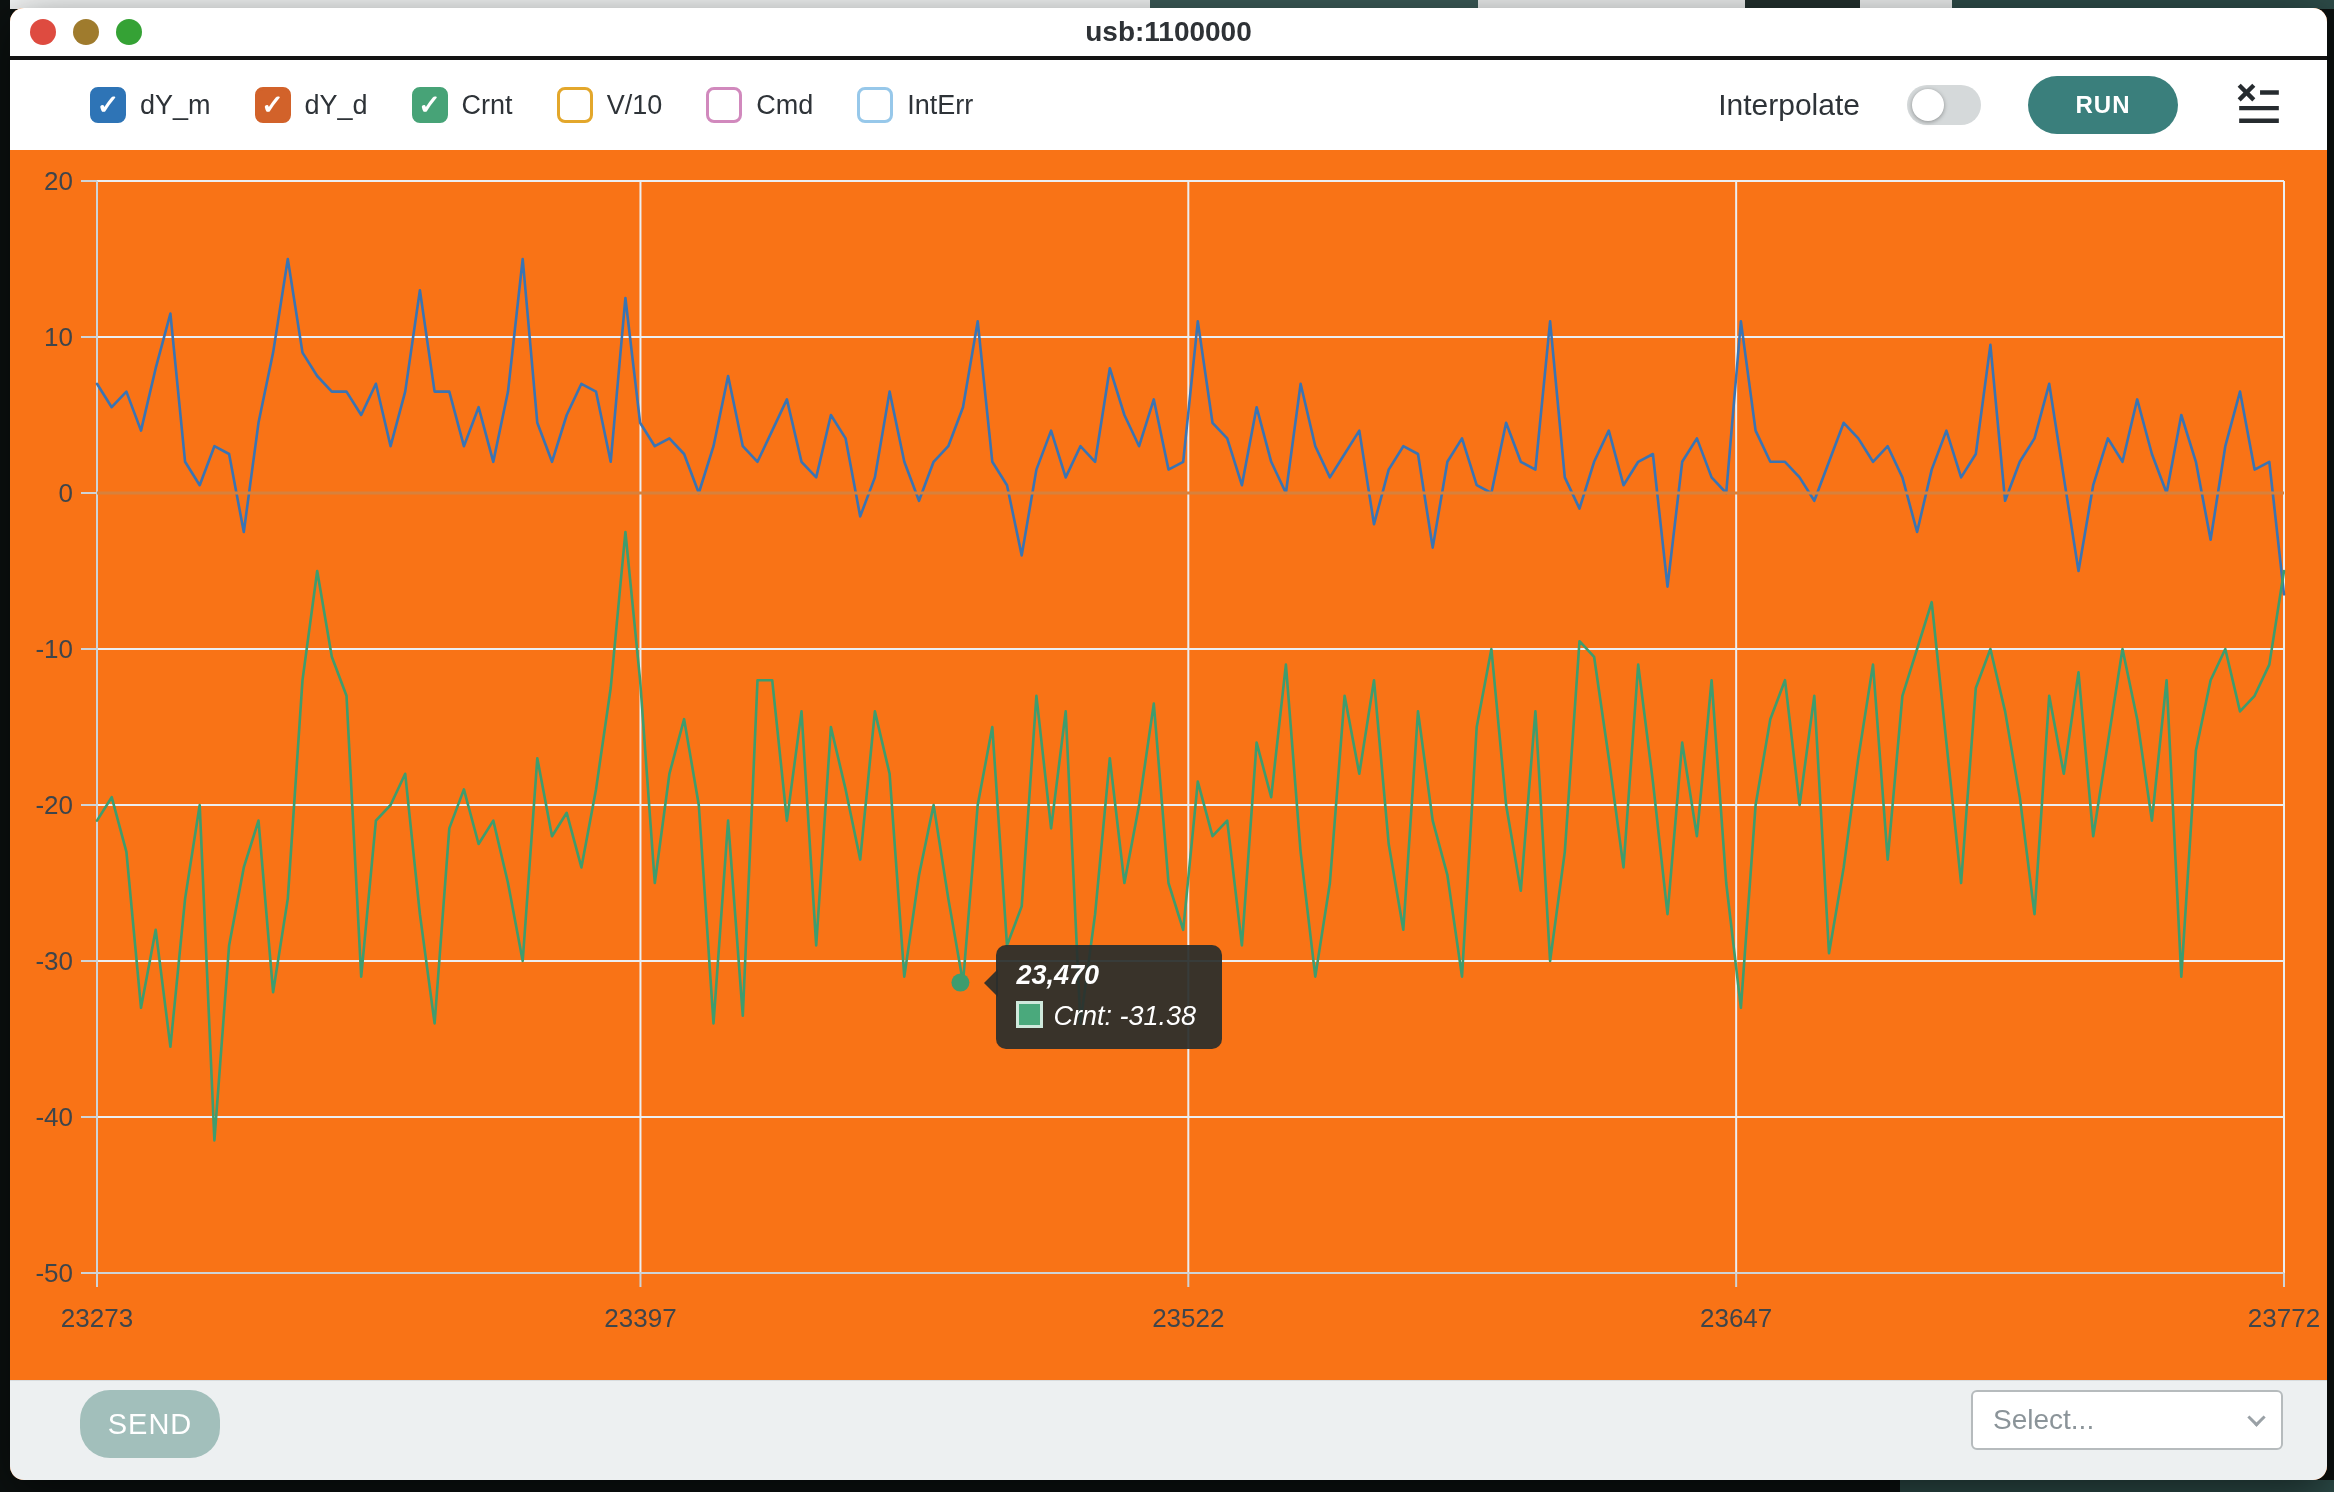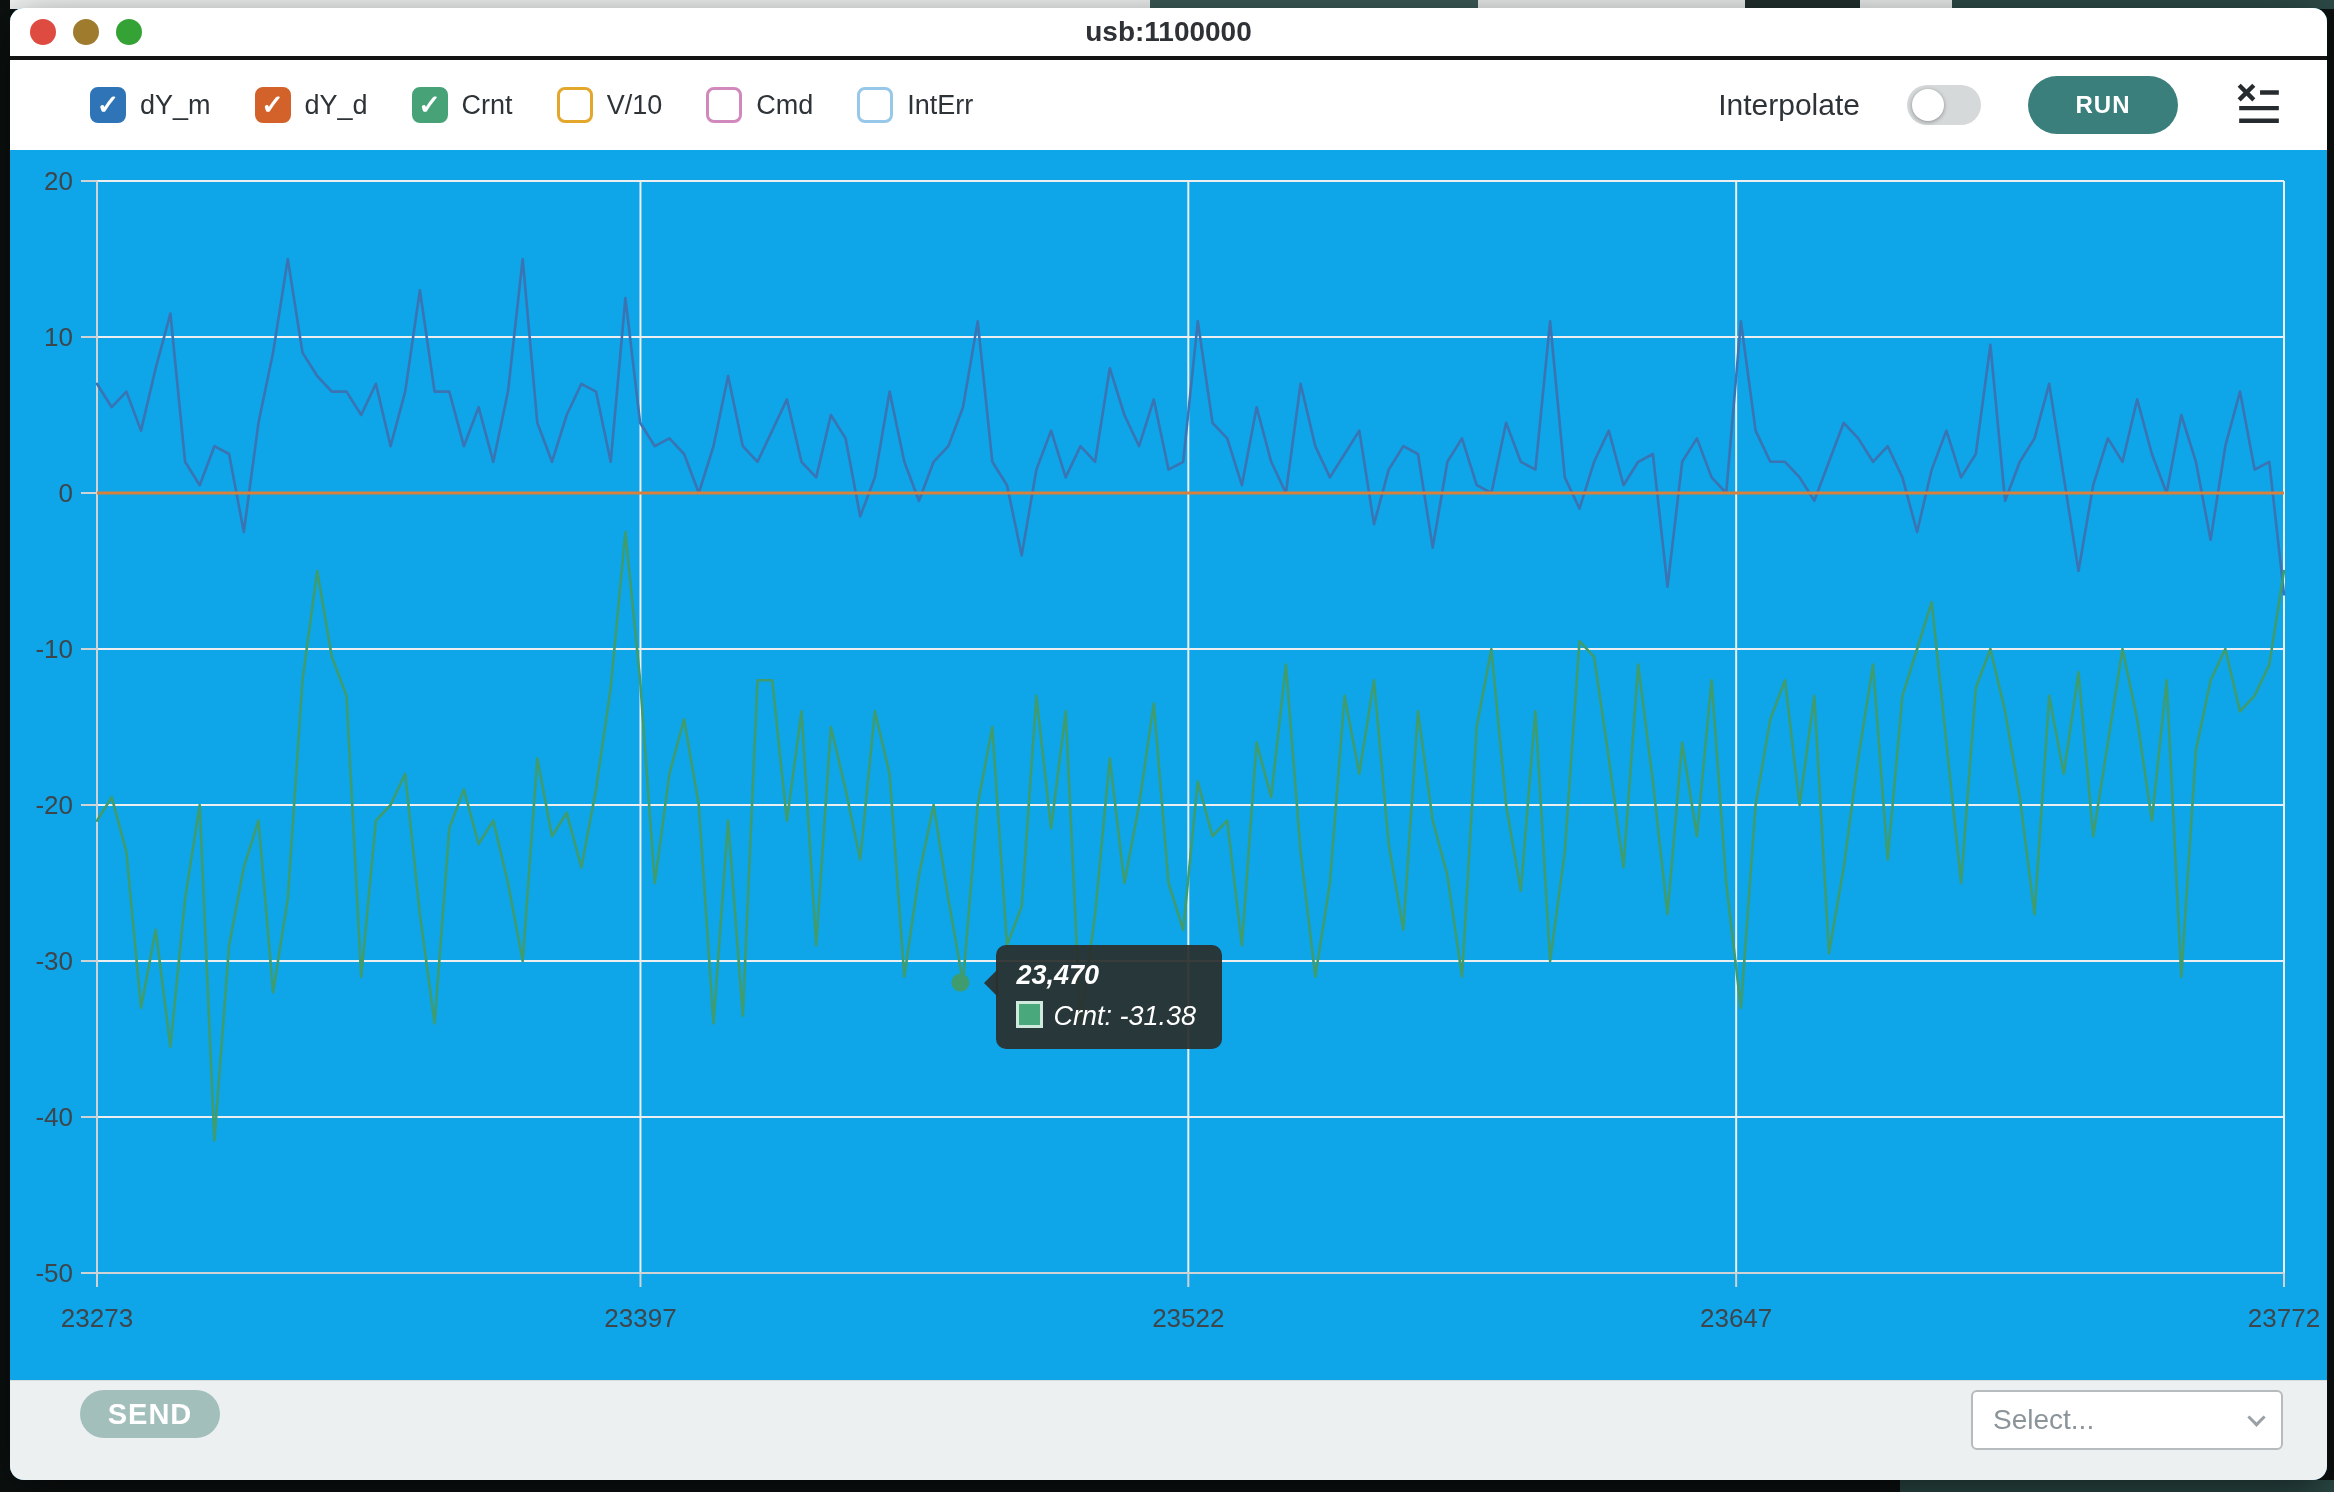--- a/index.html
+++ b/index.html
@@ -4,21 +4,21 @@
 <style>
   * { margin:0; padding:0; box-sizing:border-box; }
   html,body { width:2334px; height:1492px; overflow:hidden;
     font-family:"Liberation Sans", sans-serif; background:#0c1110; }
 
   
   .bg-strip { position:absolute; top:0; height:9px; }
   .bg-bottom { position:absolute; bottom:0; height:12px; }
 
   .window { position:absolute; left:10px; top:8px; width:2317px; height:1472px;
-    background:#0ea5e9; border-radius:14px; overflow:hidden;
+    background:#f97316; border-radius:14px; overflow:hidden;
     box-shadow:0 12px 48px rgba(0,0,0,0.55); }
 
   .titlebar { height:52px; background:#ffffff; border-bottom:4px solid #131313;
     display:flex; align-items:center; justify-content:center; position:relative; }
   .lights { position:absolute; left:20px; top:0; height:100%;
     display:flex; align-items:center; gap:17px; }
   .light { width:26px; height:26px; border-radius:50%; cursor:pointer; }
   .title { font-size:28px; font-weight:bold; color:#2e3236; }
 
   .toolbar { height:90px; display:flex; align-items:center;
@@ -53,22 +53,22 @@
   .tt-row { display:flex; align-items:flex-start; font-size:27px; }
   .tt-swatch { width:27px; height:27px; border:3px solid #cfe9dc; margin-right:10px; }
 
   .footer { position:absolute; left:0; right:0; bottom:0; height:100px;
     background:#edf0f1; border-top:1px solid #d9dddf;
     display:flex; align-items:flex-start; padding:9px 44px 0 48px; }
   .msg-input { width:432px; height:60px; border:2px solid #b6bbbd; border-radius:6px;
     font-size:28px; padding:0 20px; color:#333; background:#fff;
     font-family:"Liberation Sans", sans-serif; outline:none; }
   .msg-input::placeholder { color:#8b9499; }
-  .send-btn { margin-left:22px; width:140px; height:48px; border:none; border-radius:30px;
-    color:#fff; font-weight:bold; font-size:29px; letter-spacing:1px; cursor:pointer;
+  .send-btn { margin-left:22px; width:140px; height:68px; border:none; border-radius:30px;
+    color:#fff; font-weight:normal; font-size:29px; letter-spacing:1px; cursor:pointer;
     font-family:"Liberation Sans", sans-serif; }
   .select { height:60px; background:#fff; border:2px solid #b6bbbd; border-radius:6px;
     display:flex; align-items:center; justify-content:space-between;
     padding:0 18px 0 20px; font-size:28px; cursor:pointer; }
   .select-newline { width:300px; margin-left:36px; color:#2f353a; }
   .select-port { margin-left:auto; width:312px; color:#8b9499; }
   .chev { width:13px; height:13px; border-right:3px solid #9aa1a6;
     border-bottom:3px solid #9aa1a6; transform:rotate(45deg); margin-top:-6px; }
 </style>
 </head>

